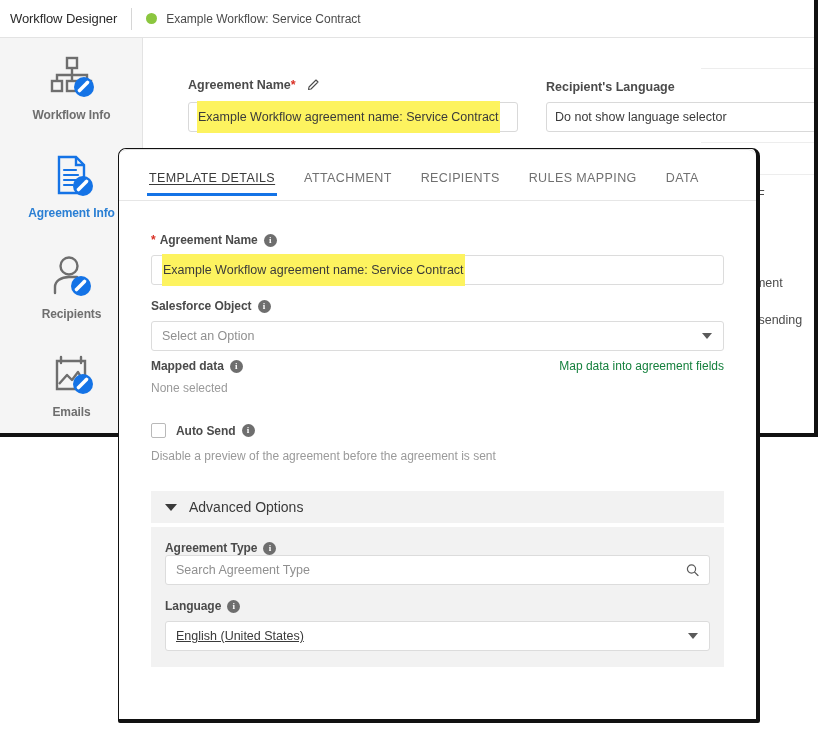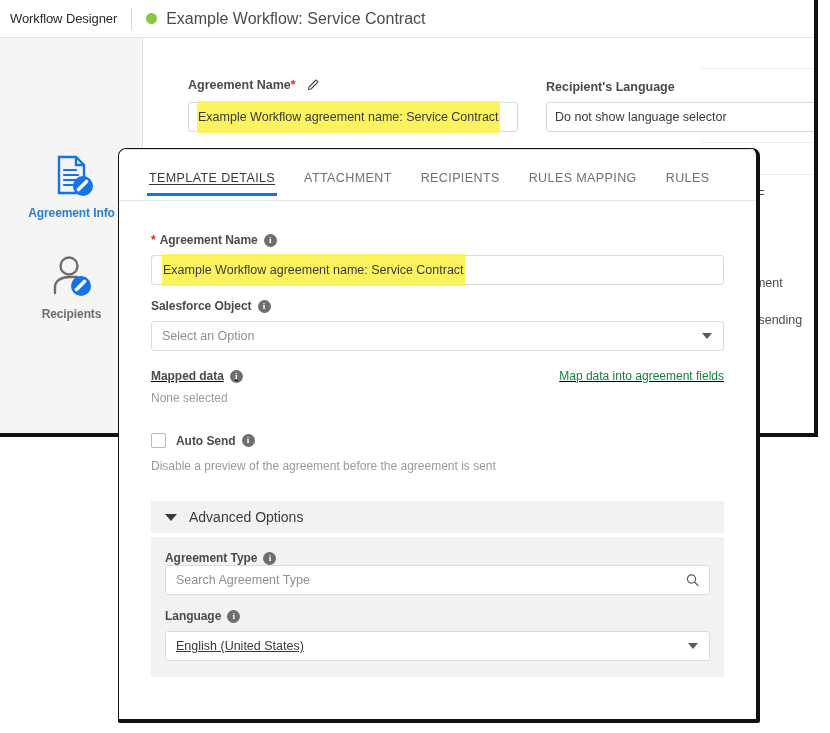--- a/index.html
+++ b/index.html
@@ -69,21 +69,21 @@
   }
   .status-dot {
     width: 11px;
     height: 11px;
     border-radius: 50%;
     background: #8bc63f;
     margin-right: 9px;
     flex: none;
   }
   .workflow-name {
-    font-size: 16px;
+    font-size: 12px;
     color: #4b4b4b;
   }
 
   
   .sidebar {
     position: absolute;
     left: 0;
     top: 38px;
     width: 143px;
     bottom: 0;
@@ -347,20 +347,36 @@
 
     <div class="app-header">
       <div class="app-title">Workflow Designer</div>
       <div class="header-divider"></div>
       <div class="status-dot"></div>
       <div class="workflow-name">Example Workflow: Service Contract</div>
     </div>
 
     <div class="sidebar">
 
+      <div class="side-item" style="top:14px;">
+        <div class="side-icon">
+          <svg width="48" height="44" viewBox="0 0 48 44">
+            <g fill="none" stroke="#6e6e6e" stroke-width="2.4">
+              <rect x="19" y="2" width="10" height="10"></rect>
+              <rect x="4" y="25" width="10" height="10"></rect>
+              <rect x="19" y="25" width="10" height="10"></rect>
+              <rect x="33" y="25" width="10" height="10"></rect>
+              <path d="M24 12 v7 M9 25 v-6 h30 v6 M24 19 v6"></path>
+            </g>
+            <circle cx="36" cy="31" r="10" fill="#1473e6"></circle>
+            <path d="M31.5 34.5 L39.5 26.5" stroke="#ffffff" stroke-width="3.6" stroke-linecap="round"></path>
+          </svg>
+        </div>
+        <div class="side-label">Workflow Info</div>
+      </div>
 
       <div class="side-item active" style="top:112px;">
         <div class="side-icon">
           <svg width="48" height="44" viewBox="0 0 48 44">
             <path d="M11 3 h17 l8 8 v28 h-25 z" fill="none" stroke="#1473e6" stroke-width="2.4"></path>
             <path d="M28 3 v8 h8" fill="none" stroke="#1473e6" stroke-width="2.4"></path>
             <g stroke="#1473e6" stroke-width="2.2" stroke-linecap="round">
               <path d="M16 16 h12"></path>
                 <path d="M16 21 h14"></path>
                 <path d="M16 26 h14"></path>
@@ -378,20 +394,32 @@
           <svg width="48" height="44" viewBox="0 0 48 44">
             <circle cx="21" cy="11" r="8.5" fill="none" stroke="#6e6e6e" stroke-width="2.4"></circle>
             <path d="M7 38 v-6 c0-6 6-10 14-10 h8" fill="none" stroke="#6e6e6e" stroke-width="2.4" stroke-linecap="round"></path>
             <circle cx="33" cy="31" r="10" fill="#1473e6"></circle>
             <path d="M28.5 34.5 L36.5 26.5" stroke="#ffffff" stroke-width="3.6" stroke-linecap="round"></path>
           </svg>
         </div>
         <div class="side-label">Recipients</div>
       </div>
 
+      <div class="side-item" style="top:311px;">
+        <div class="side-icon">
+          <svg width="48" height="44" viewBox="0 0 48 44">
+            <path d="M9 8 h28 v28 h-28 z" fill="none" stroke="#6e6e6e" stroke-width="2.4"></path>
+            <path d="M13 4 v6 M33 4 v6" stroke="#6e6e6e" stroke-width="2.4" stroke-linecap="round"></path>
+            <path d="M11 31 l8-9 5 5 6-8 7 12" fill="none" stroke="#6e6e6e" stroke-width="2.4" stroke-linejoin="round"></path>
+            <circle cx="35" cy="31" r="10" fill="#1473e6"></circle>
+            <path d="M30.5 34.5 L38.5 26.5" stroke="#ffffff" stroke-width="3.6" stroke-linecap="round"></path>
+          </svg>
+        </div>
+        <div class="side-label">Emails</div>
+      </div>
     </div>
 
     <div class="bg-form">
 
       <div style="position:absolute;left:45px;top:40px;display:flex;align-items:center;">
         <span class="field-label">Agreement Name</span>
         <span class="field-label req-star">*</span>
         <span style="margin-left:10px;display:inline-flex;">
           <svg width="14" height="14" viewBox="0 0 14 14">
             <path d="M2.5 11.5 L3 9 L10 2 L12 4 L5 11 z" fill="none" stroke="#4b4b4b" stroke-width="1.1" stroke-linejoin="round"></path>
@@ -419,21 +447,21 @@
 
   <div class="modal">
     <div class="modal-inner">
       <div class="modal-topnotch"></div>
 
       <div class="tabbar">
         <div class="tab active">TEMPLATE DETAILS</div>
         <div class="tab">ATTACHMENT</div>
         <div class="tab">RECIPIENTS</div>
         <div class="tab">RULES MAPPING</div>
-        <div class="tab">RULES</div>
+        <div class="tab">DATA</div>
       </div>
 
       <div class="modal-body">
 
         <div class="m-label" style="margin-top:32px;">
           <span class="req-star" style="margin-right:4px;">*</span>
           <span>Agreement Name</span>
           <span class="info-i">i</span>
         </div>
         <div class="m-input" style="margin-top:8px;">
@@ -442,21 +470,21 @@
 
         <div class="m-label" style="margin-top:14px;">
           <span>Salesforce Object</span>
           <span class="info-i">i</span>
         </div>
         <div class="m-input placeholder" style="margin-top:8px;">
           <span>Select an Option</span>
           <span class="caret"></span>
         </div>
 
-        <div style="margin-top:18px;display:flex;justify-content:space-between;text-decoration:underline;">
+        <div style="margin-top:8px;display:flex;justify-content:space-between;">
           <div class="m-label">
             <span>Mapped data</span>
             <span class="info-i">i</span>
           </div>
           <div class="link">Map data into agreement fields</div>
         </div>
         <div class="small-note" style="margin-top:8px;">None selected</div>
 
         <div style="margin-top:28px;display:flex;align-items:center;">
           <div class="checkbox"></div>

